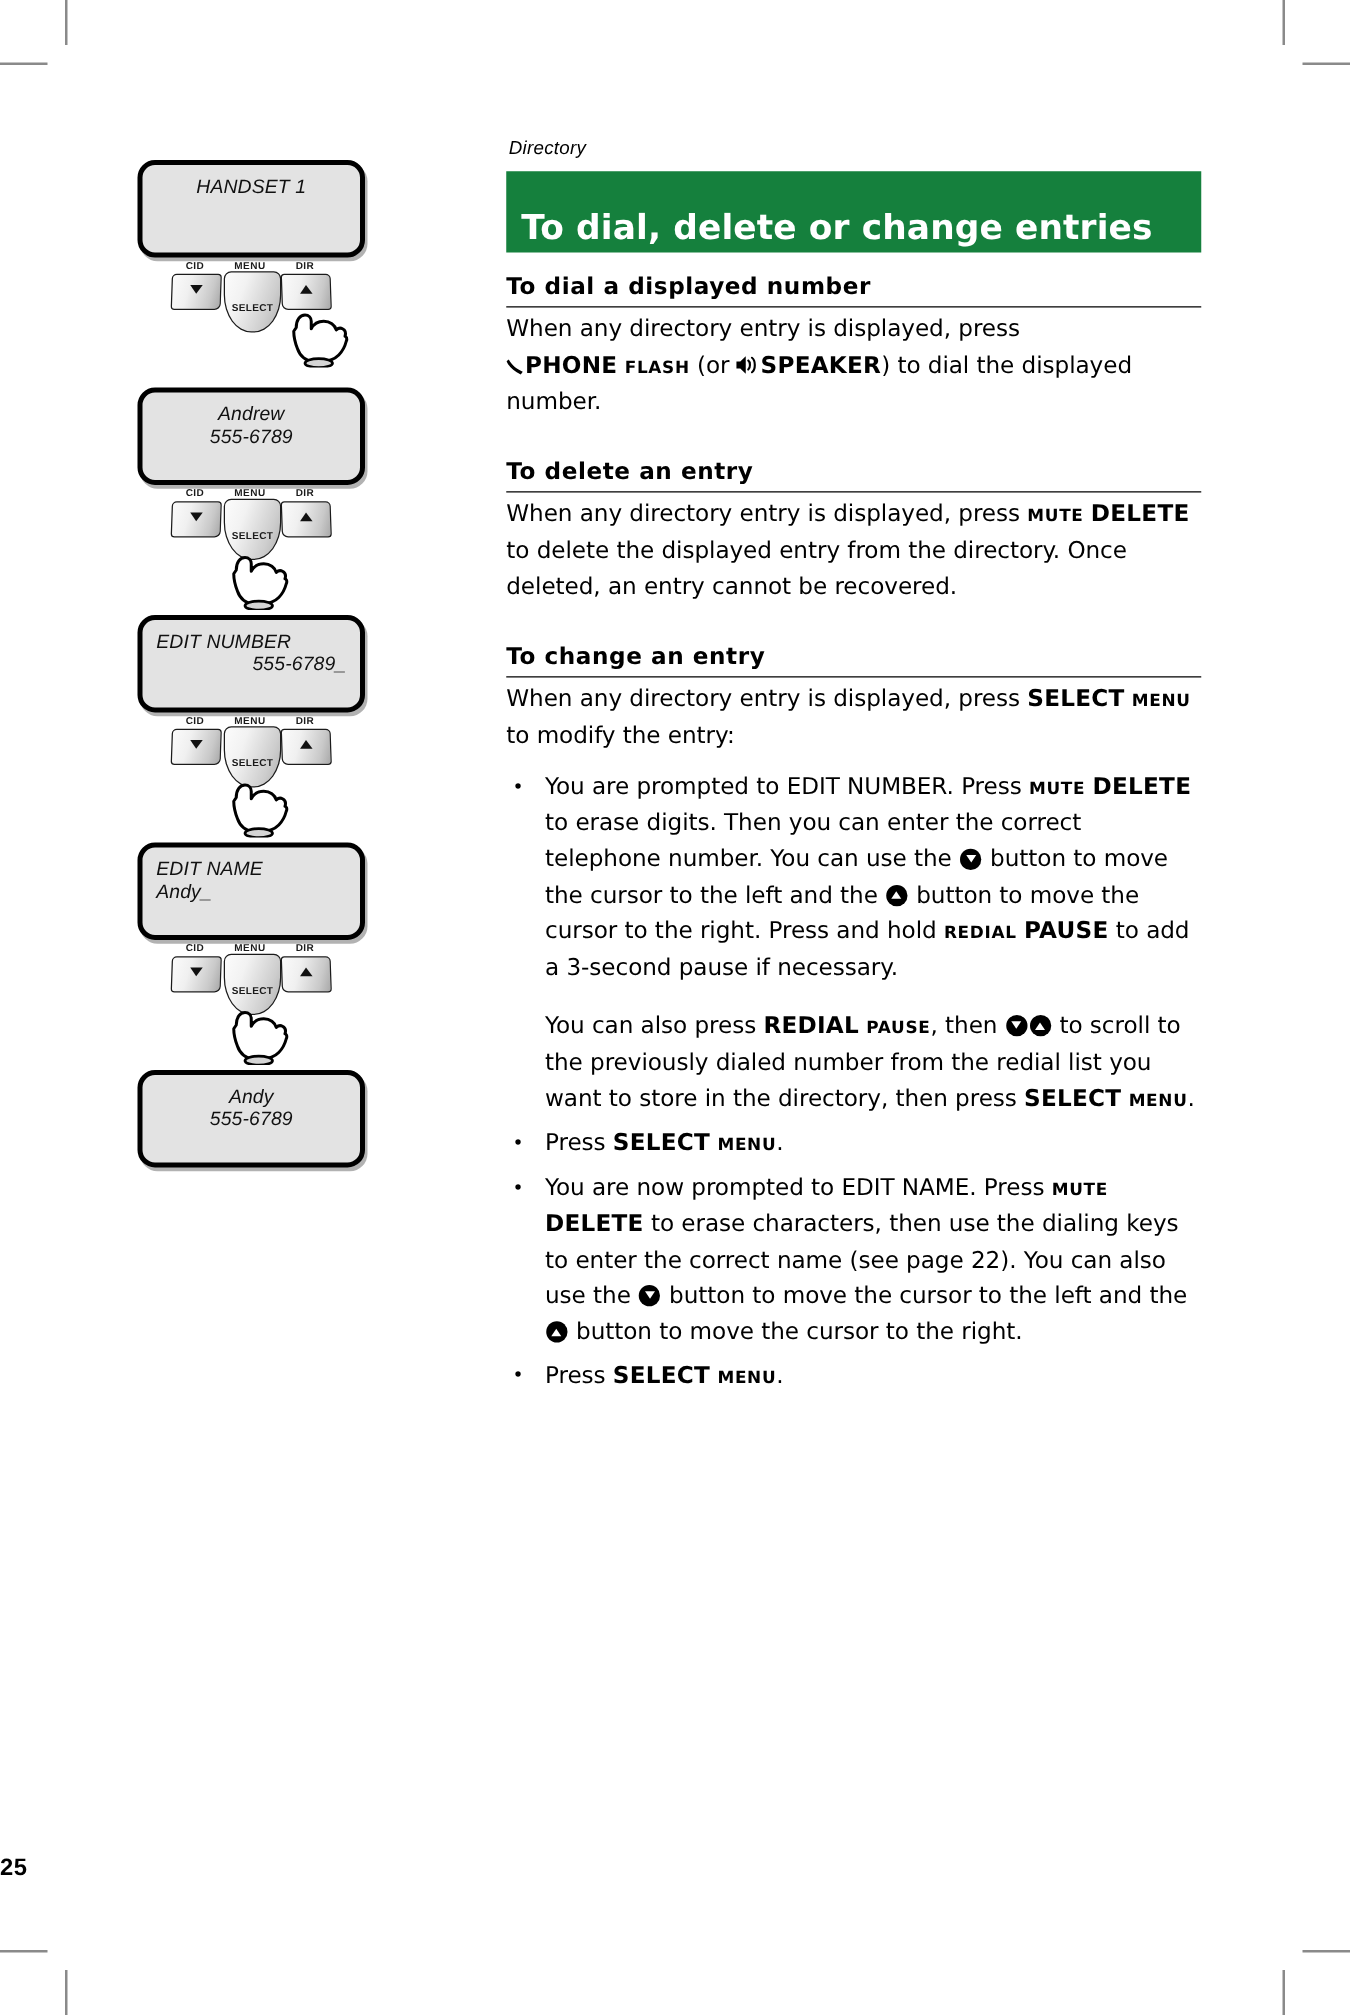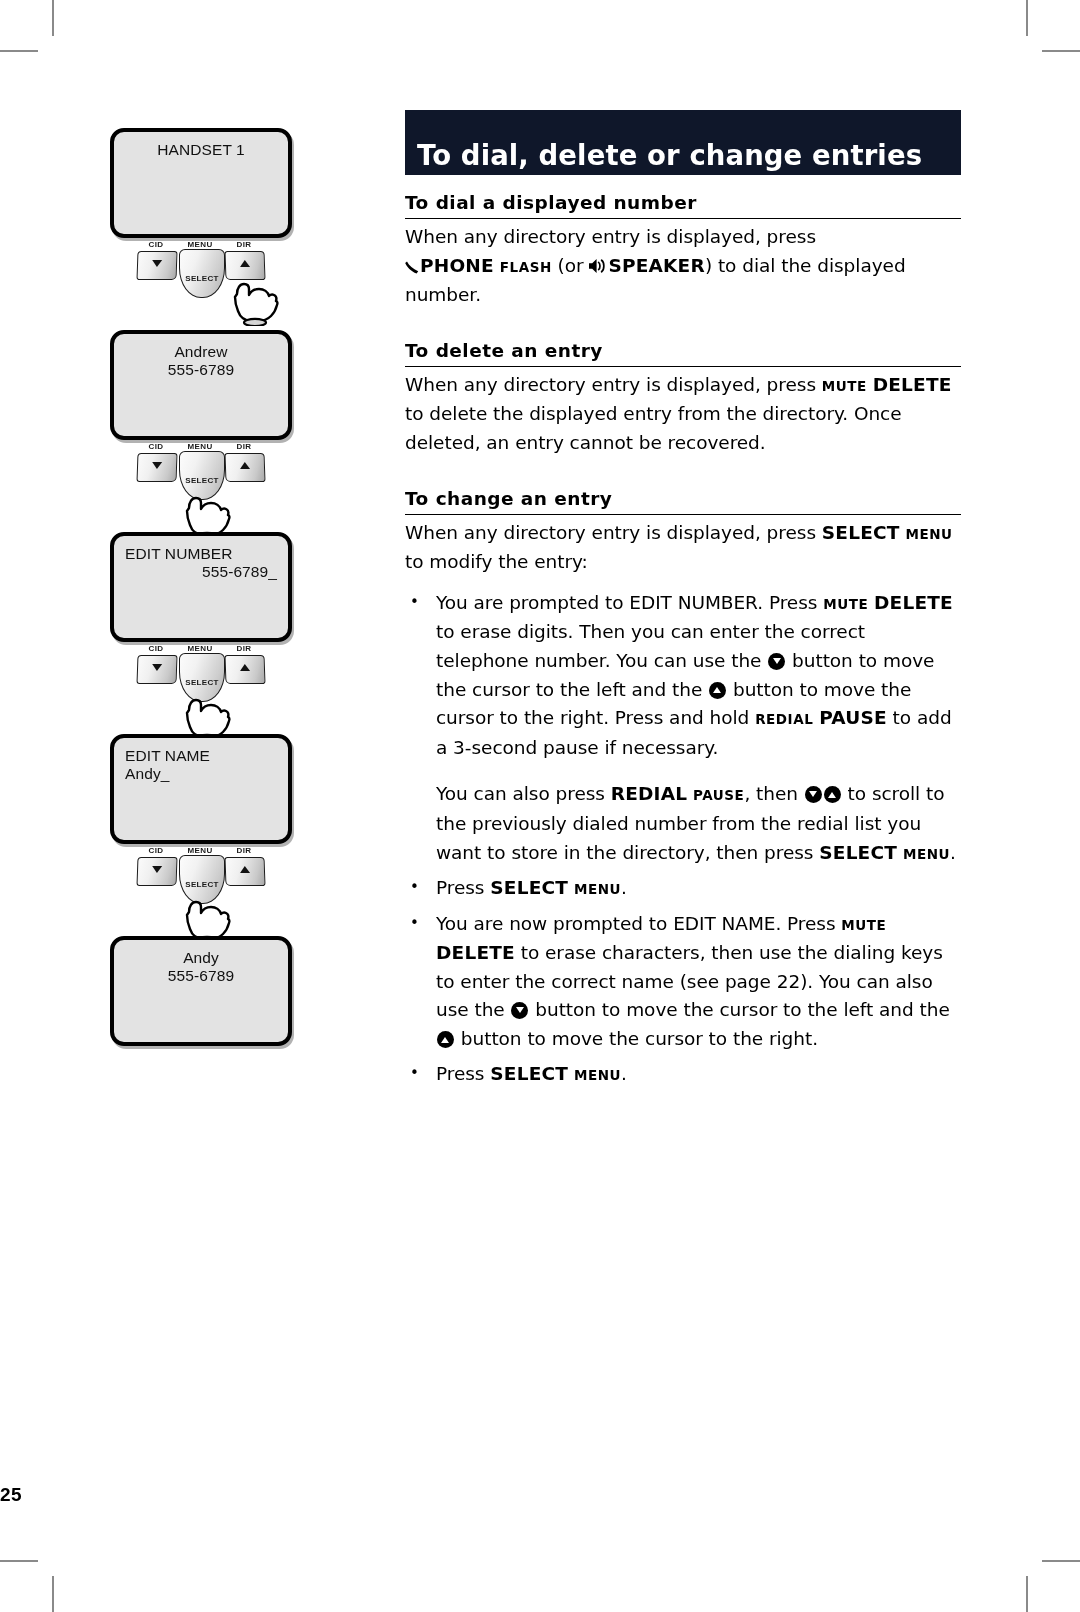--- a/index.html
+++ b/index.html
@@ -34,42 +34,42 @@
   .lcd {
     position: relative;
     box-sizing: border-box;
     width: 182px;
     margin: 0 auto;
     background: #e3e3e3;
     border: 4px solid #000000;
     border-radius: 14px;
     box-shadow: 2px 3px 0 0 rgba(0,0,0,0.30);
   }
-  .lcd-tall { height: 110px; }
+  .lcd-tall { height: 78px; font-style: italic; }
   .lcd-text {
     position: absolute;
     left: 11px;
     right: 11px;
     font-family: "Liberation Sans", "DejaVu Sans", sans-serif;
     font-size: 15.5px;
     line-height: 18.5px;
     letter-spacing: 0.1px;
     color: #111111;
     white-space: pre;
   }
   .lcd-text.center { text-align: center; }
   .lcd-text.left   { text-align: left; }
   .lcd-text.right  { text-align: right; }
   .lcd-pos-1 { top: 9px; }
   .lcd-pos-2 { top: 27px; }
 
   
   .keys {
     position: relative;
-    height: 92px;
+    height: 104px;
     width: 196px;
     margin: 0 auto;
   }
   .key-label {
     position: absolute;
     font-family: "Liberation Sans", "DejaVu Sans", sans-serif;
     font-size: 8px;
     font-weight: bold;
     letter-spacing: 0.4px;
     color: #1a1a1a;
@@ -138,21 +138,21 @@
     width: 556px;
   }
   .running-head {
     font-family: "Liberation Sans", "DejaVu Sans", sans-serif;
     font-style: italic;
     font-size: 15px;
     letter-spacing: 0.2px;
     margin: 0 0 10px 2px;
   }
   .title-bar {
-    background: #0f172a;
+    background: #15803d;
     height: 65px;
     position: relative;
     margin-bottom: 17px;
   }
   .title-bar-text {
     position: absolute;
     left: 12px;
     right: 6px;
     bottom: 4px;
     color: #ffffff;
@@ -385,20 +385,21 @@
     <div class="lcd lcd-tall">
       <div class="lcd-text center lcd-pos-1">Andy</div>
       <div class="lcd-text center lcd-pos-2">555-6789</div>
     </div>
   </div>
 
 </div>
 
 <div id="content-column">
 
+  <div class="running-head">Directory</div>
 
   <div class="title-bar">
     <div class="title-bar-text">To dial, delete or change entries</div>
   </div>
 
   <div class="section">
     <h2 class="section-head">To dial a displayed number</h2>
     <p class="body"><span>When any directory entry is displayed, press</span><br><svg class="ico ico-phone" viewBox="0 0 15 17">
           <path d="M2 3.5 C4 7.5 8 11 13.2 13.3 L11.6 15.6 C6 13.2 1.8 9 0.2 4.9 Z" fill="#000"></path>
         </svg><span class="btn-lg">PHONE</span> <span class="btn-sm">FLASH</span><span> (or </span><svg class="ico ico-speaker" viewBox="0 0 18 16">

